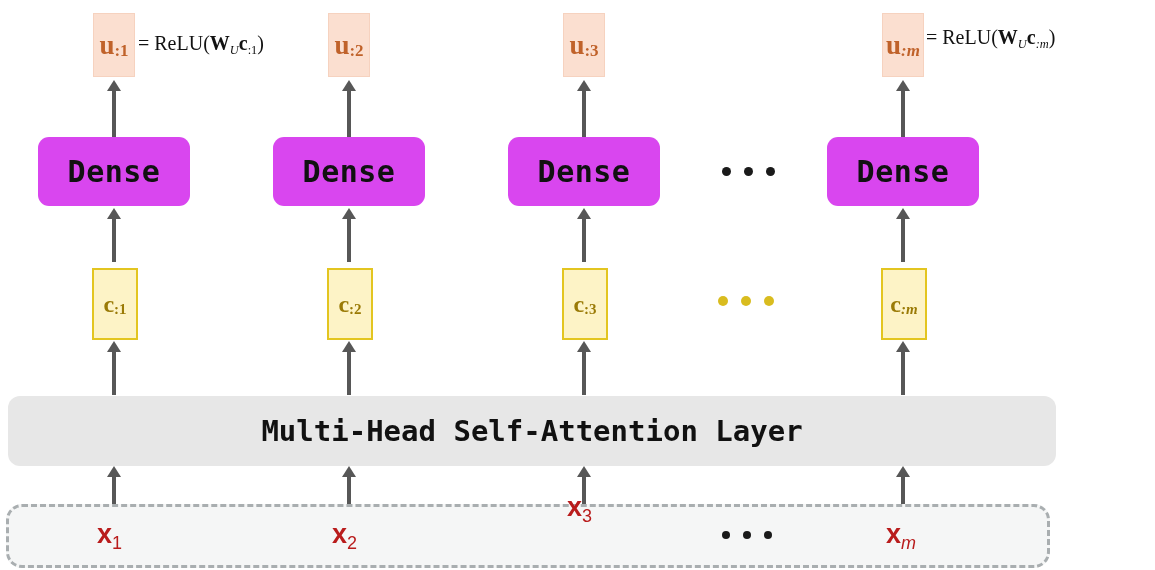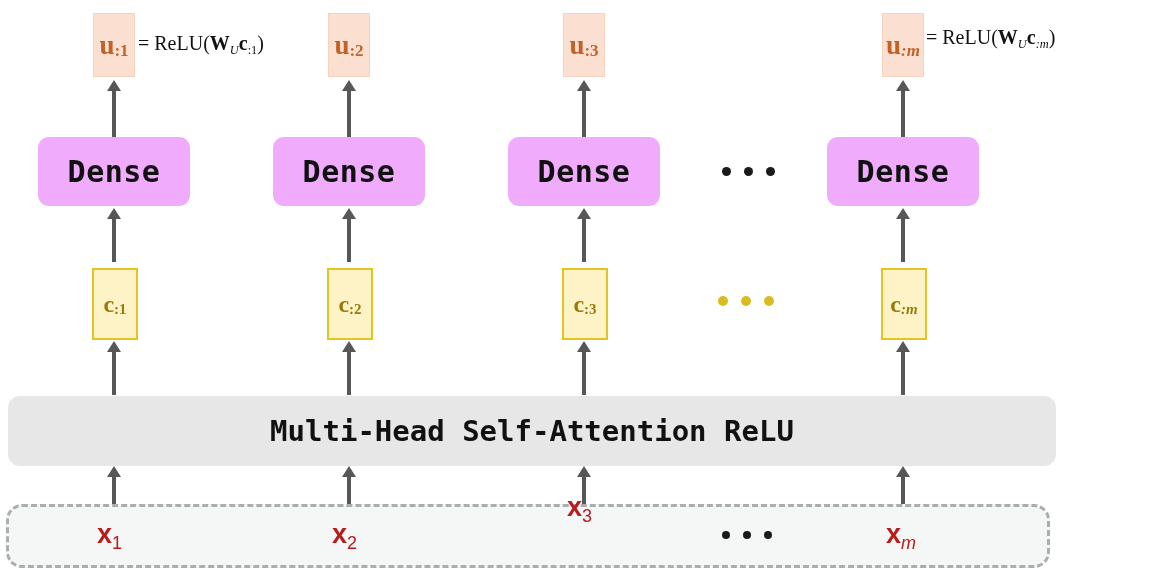--- a/index.html
+++ b/index.html
@@ -72,21 +72,21 @@
   }
   .formula .eq{font-weight:normal;}
   .formula .bold{font-weight:bold;}
   .formula .subi{font-size:0.62em;font-style:italic;position:relative;top:0.30em;}
   .formula .subn{font-size:0.62em;position:relative;top:0.30em;}
   .formula .subm{font-size:0.62em;font-style:italic;position:relative;top:0.30em;}
 
   
   .dense{
     position:absolute;
-    background:#f0abfc;
+    background:#d946ef;
     border-radius:11px;
     display:flex;
     align-items:center;
     justify-content:center;
     font-family:"DejaVu Sans Mono", monospace;
     font-weight:bold;
     font-size:30px;
     color:#111111;
     letter-spacing:0.5px;
     box-sizing:border-box;
@@ -278,21 +278,21 @@
   </div>
   <div class="conn" style="left:570px;top:341px;width:28px;height:54px;">
     <div class="head"></div>
     <div class="shaft" style="top:10px;height:44px;"></div>
   </div>
   <div class="conn" style="left:889px;top:341px;width:28px;height:54px;">
     <div class="head"></div>
     <div class="shaft" style="top:10px;height:44px;"></div>
   </div>
 
-  <div class="attnbar" style="left:8px;top:396px;width:1048px;height:70px;">Multi-Head Self-Attention ReLU</div>
+  <div class="attnbar" style="left:8px;top:396px;width:1048px;height:70px;">Multi-Head Self-Attention Layer</div>
 
   <div class="conn" style="left:100px;top:466px;width:28px;height:58px;">
     <div class="head"></div>
     <div class="shaft" style="top:10px;height:48px;"></div>
   </div>
   <div class="conn" style="left:335px;top:466px;width:28px;height:58px;">
     <div class="head"></div>
     <div class="shaft" style="top:10px;height:48px;"></div>
   </div>
   <div class="conn" style="left:570px;top:466px;width:28px;height:58px;">

